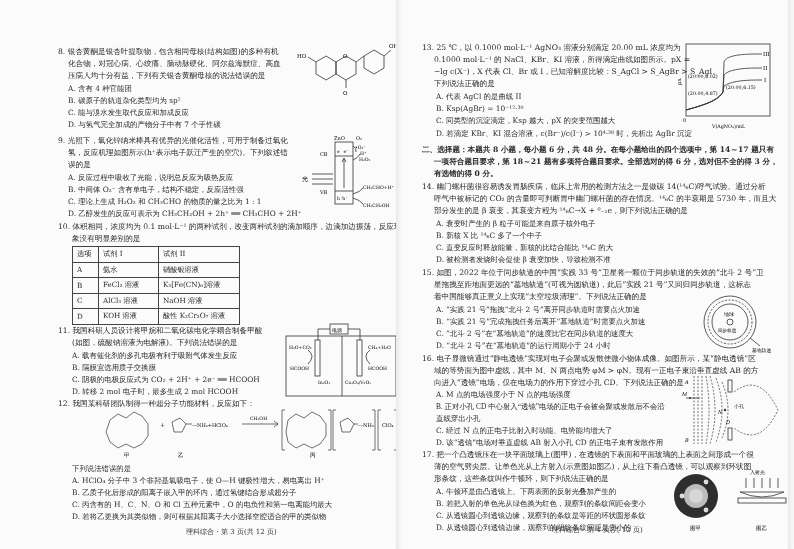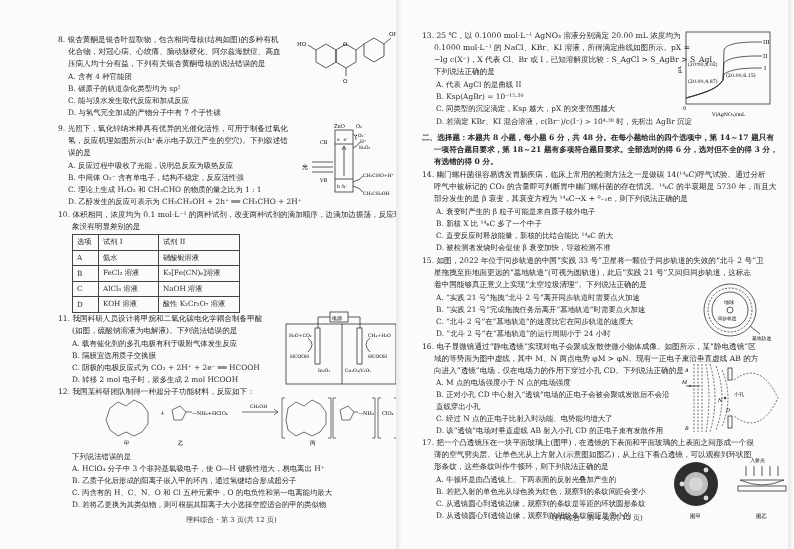--- a/index.html
+++ b/index.html
@@ -1,18 +1,18 @@
 <!DOCTYPE html>
 <html><head>
 <meta charset="utf-8">
 <style>
   * { box-sizing: border-box; margin: 0; padding: 0; }
   html, body { width: 794px; height: 549px; background: #fbfbfb; overflow: hidden; }
   body { font-family: "DejaVu Serif", "Liberation Serif", serif; color: #2a2a2a; position: relative; }
-  .page { position: absolute; top: 0; height: 510px; }
+  .page { position: absolute; top: 12px; height: 510px; }
   .page-left { left: 0; width: 400px; }
   .page-right { left: 400px; width: 394px; }
   .q { position: absolute; font-size: 7.6px; line-height: 12.4px; white-space: nowrap; }
   .opt { position: absolute; font-size: 7.4px; line-height: 12px; white-space: nowrap; }
   .footer { position: absolute; font-size: 7px; white-space: nowrap; color: #333; }
   .bold { font-weight: bold; }
   .edge-shadow { position: absolute; top: 0; width: 6px; height: 549px; background: linear-gradient(to right, #e8e8e8, #fbfbfb); }
   table.reagent { position: absolute; border-collapse: collapse; font-size: 7.2px; }
   table.reagent td, table.reagent th { border: 0.8px solid #444; height: 15.5px; padding: 0 4px; font-weight: normal; text-align: left; }
   table.reagent td.c, table.reagent th.c { }
@@ -251,21 +251,21 @@
     </g>
     <text x="34" y="22" font-size="5">地球</text>
     <text x="28" y="38" font-size="4.6">同步轨道</text>
     <text x="62" y="58" font-size="4.8">墓地轨道</text>
   </svg>
 
   <div class="q" style="left:22px;top:341px;">16. 电子显微镜通过“静电透镜”实现对电子会聚或发散使微小物体成像。如图所示，某“静电透镜”区</div>
   <div class="q" style="left:34px;top:353px;">域的等势面为图中虚线，其中 M、N 两点电势 φM &gt; φN。现有一正电子束沿垂直虚线 AB 的方</div>
   <div class="q" style="left:34px;top:365px;">向进入“透镜”电场，仅在电场力的作用下穿过小孔 CD。下列说法正确的是</div>
   <div class="opt" style="left:36px;top:377px;">A. M 点的电场强度小于 N 点的电场强度</div>
-  <div class="opt" style="left:36px;top:389px;">B. 正对小孔 CD 中心射入“透镜”电场的正电子会被会聚或发散后不会沿</div>
+  <div class="opt" style="left:36px;top:389px;font-family:Liberation Serif, serif;">B. 正对小孔 CD 中心射入“透镜”电场的正电子会被会聚或发散后不会沿</div>
   <div class="opt" style="left:36px;top:401px;">   直线穿出小孔</div>
   <div class="opt" style="left:36px;top:413px;">C. 经过 N 点的正电子比射入时动能、电势能均增大了</div>
   <div class="opt" style="left:36px;top:425px;">D. 该“透镜”电场对垂直虚线 AB 射入小孔 CD 的正电子束有发散作用</div>
 
   <svg style="position:absolute;left:282px;top:360px;" width="112" height="76" viewBox="0 0 112 76">
     <g fill="none" stroke="#333" stroke-width="0.7" stroke-dasharray="2,1.5">
       <line x1="12" y1="4" x2="12" y2="72"></line>
       <line x1="16" y1="4" x2="16" y2="72"></line>
       <line x1="20" y1="4" x2="20" y2="72"></line>
       <path d="M24,4 Q30,38 24,72"></path>

